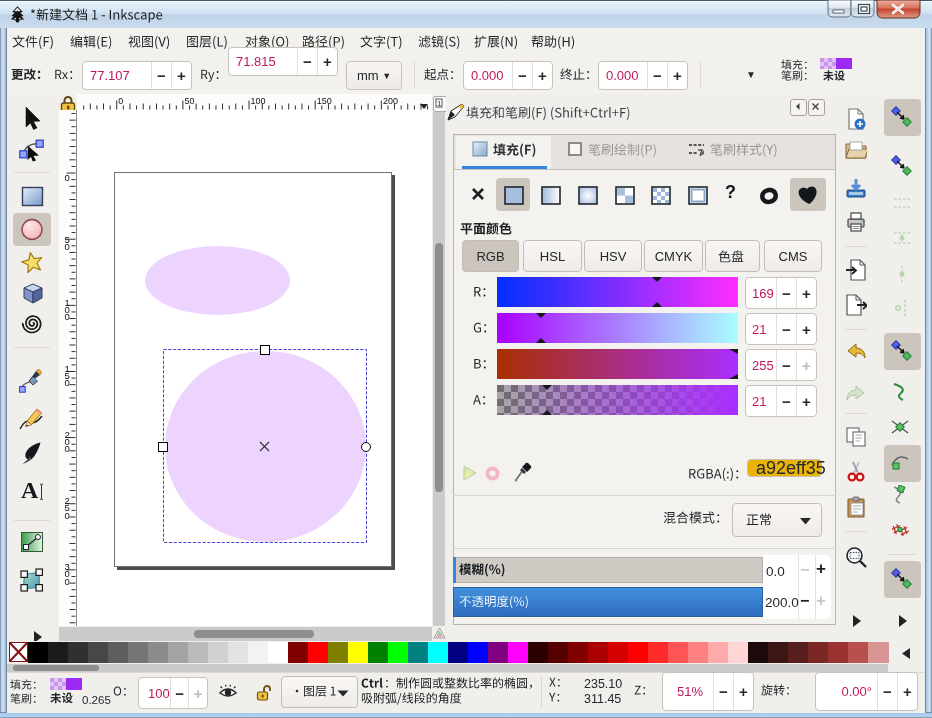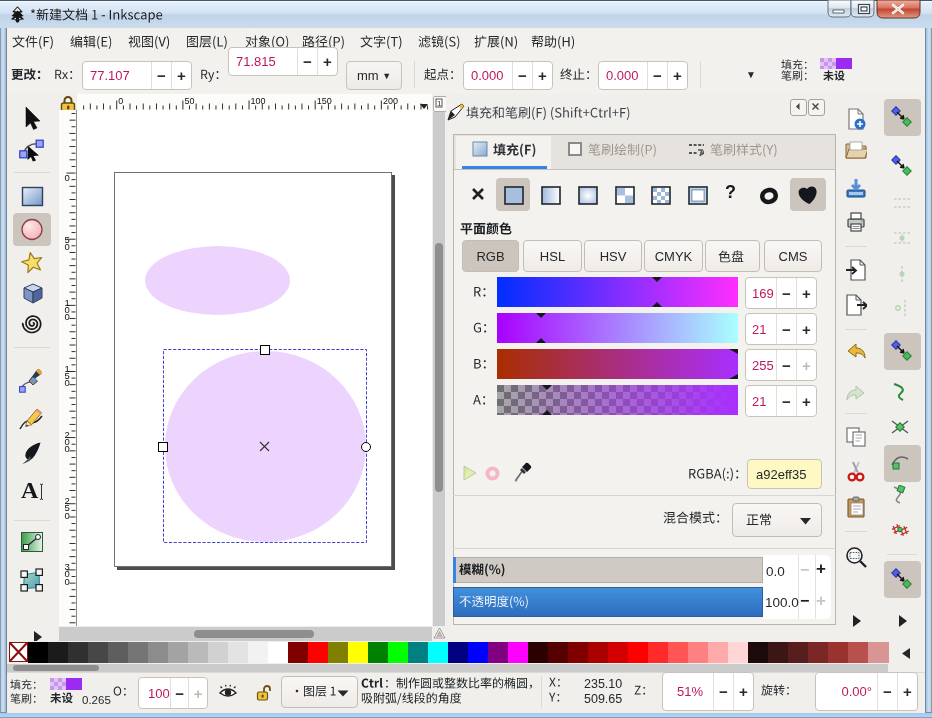--- a/index.html
+++ b/index.html
@@ -685,21 +685,21 @@
 <path d="M3 19 L10 9" stroke="#666" stroke-width="1.6"></path>
       <path d="M9 7 L13 11 L11 13 L7 9 Z" fill="#333"></path>
 <path d="M12 3 Q13 1 15 2 L18 5 Q19 7 17 8 L14 11 L9 6 Z" fill="#14181c"></path>
       <path d="M2 18 Q1 20 2.5 20.5 Q4 21 4.5 19.5" fill="#888"></path>
     </svg>
 <div style="position:absolute;left:688.0px;top:467.0px;line-height:0">
       <svg width="60" height="15" viewBox="0 0 60 15">
         <path d="M2.5 6.4V2.9H4.1C5.6 2.9 6.4 3.3 6.4 4.6C6.4 5.8 5.6 6.4 4.1 6.4ZM6.5 11.4H7.9L5.5 7.3C6.8 7 7.6 6.1 7.6 4.6C7.6 2.6 6.2 1.9 4.3 1.9H1.3V11.4H2.5V7.4H4.2Z M13.3 11.6C14.6 11.6 15.6 11.1 16.2 10.5V6.5H13.1V7.5H15.1V10C14.8 10.3 14.1 10.6 13.4 10.6C11.4 10.6 10.2 9 10.2 6.6C10.2 4.3 11.5 2.8 13.4 2.8C14.4 2.8 15 3.2 15.5 3.7L16.1 2.9C15.6 2.3 14.7 1.7 13.4 1.7C10.9 1.7 9 3.6 9 6.7C9 9.8 10.8 11.6 13.3 11.6Z M18.5 11.4H21.6C23.7 11.4 25.2 10.5 25.2 8.6C25.2 7.3 24.4 6.6 23.2 6.4V6.3C24.1 6 24.6 5.2 24.6 4.2C24.6 2.6 23.3 1.9 21.3 1.9H18.5ZM19.7 6V2.9H21.2C22.7 2.9 23.4 3.3 23.4 4.4C23.4 5.4 22.8 6 21.1 6ZM19.7 10.5V6.9H21.4C23.1 6.9 24 7.4 24 8.6C24 9.9 23 10.5 21.4 10.5Z M25.8 11.4H27L27.9 8.5H31.4L32.3 11.4H33.6L30.4 1.9H29ZM28.2 7.6 28.7 6.1C29 5 29.4 4 29.7 2.9H29.7C30 4 30.3 5 30.7 6.1L31.1 7.6Z M36.8 14 37.5 13.7C36.4 11.8 35.8 9.6 35.8 7.4C35.8 5.2 36.4 3 37.5 1.1L36.8 0.8C35.6 2.8 34.9 4.8 34.9 7.4C34.9 10 35.6 12.1 36.8 14Z M39.9 6.4C40.3 6.4 40.7 6 40.7 5.5C40.7 4.9 40.3 4.5 39.9 4.5C39.4 4.5 39 4.9 39 5.5C39 6 39.4 6.4 39.9 6.4ZM39.9 11.6C40.3 11.6 40.7 11.2 40.7 10.7C40.7 10.2 40.3 9.8 39.9 9.8C39.4 9.8 39 10.2 39 10.7C39 11.2 39.4 11.6 39.9 11.6Z M43 14C44.1 12.1 44.9 10 44.9 7.4C44.9 4.8 44.1 2.8 43 0.8L42.2 1.1C43.3 3 43.9 5.2 43.9 7.4C43.9 9.6 43.3 11.8 42.2 13.7Z M49.3 5.1C49.8 5.1 50.3 4.7 50.3 4.2C50.3 3.6 49.8 3.2 49.3 3.2C48.8 3.2 48.3 3.6 48.3 4.2C48.3 4.7 48.8 5.1 49.3 5.1ZM49.3 11.5C49.8 11.5 50.3 11.1 50.3 10.5C50.3 9.9 49.8 9.5 49.3 9.5C48.8 9.5 48.3 9.9 48.3 10.5C48.3 11.1 48.8 11.5 49.3 11.5Z" fill="#24282b"></path>
       </svg>
     </div>
-<div style="position:absolute;left:747px;top:459px;width:75px;height:30px;background:#fef9c3;border:1px solid #c8c2bb;border-radius:4px;box-sizing:border-box;display:flex;align-items:center;padding-left:8px;font-size:13px;color:#24282b">a92eff35</div>
+<div style="position:absolute;left:747px;top:459px;width:75px;height:18px;background:#eab308;border:1px solid #c8c2bb;border-radius:4px;box-sizing:border-box;display:flex;align-items:center;padding-left:8px;font-size:18px;color:#24282b">a92eff35</div>
 <div style="position:absolute;left:453.0px;top:495.0px;width:383.0px;height:1.0px;background:#d8d4cf;"></div>
 <div style="position:absolute;left:663.0px;top:511.0px;line-height:0">
       <svg width="66" height="15" viewBox="0 0 66 15">
         <path d="M5.5 3.8H10.4V5H5.5ZM5.5 1.9H10.4V3.1H5.5ZM4.6 1.1V5.9H11.4V1.1ZM1.2 1.4C1.9 1.8 3 2.5 3.5 2.9L4.1 2.1C3.6 1.7 2.5 1.1 1.8 0.7ZM0.6 5C1.3 5.4 2.4 6 2.9 6.4L3.4 5.6C2.9 5.3 1.9 4.7 1.1 4.3ZM0.9 11.6 1.7 12.3C2.5 11.1 3.4 9.5 4.1 8.1L3.4 7.5C2.6 8.9 1.6 10.6 0.9 11.6ZM4.5 12.5C4.8 12.4 5.2 12.2 8 11.5C8 11.3 7.9 11 7.9 10.7L5.6 11.2V8.9H7.9V8H5.6V6.4H4.7V10.8C4.7 11.3 4.4 11.5 4.2 11.5C4.3 11.8 4.5 12.2 4.5 12.5ZM8.4 6.5V11C8.4 12 8.7 12.3 9.7 12.3C9.9 12.3 11.1 12.3 11.3 12.3C12.2 12.3 12.4 11.8 12.5 10.2C12.3 10.2 11.9 10 11.7 9.8C11.7 11.2 11.6 11.4 11.2 11.4C11 11.4 10 11.4 9.8 11.4C9.4 11.4 9.3 11.3 9.3 10.9V9.4C10.4 9 11.5 8.5 12.3 8L11.7 7.2C11.1 7.7 10.2 8.2 9.3 8.6V6.5Z M19.7 0.5C18.4 2.5 16 4.2 13.5 5.2C13.8 5.4 14.1 5.8 14.2 6.1C14.9 5.8 15.6 5.4 16.2 5V5.7H22.8V4.8C23.5 5.2 24.2 5.6 24.9 6C25.1 5.6 25.4 5.3 25.6 5.1C23.5 4.2 21.7 3.1 20.2 1.5L20.6 0.9ZM16.6 4.8C17.7 4 18.7 3.2 19.6 2.2C20.6 3.2 21.6 4.1 22.7 4.8ZM15.5 7.2V12.5H16.5V11.7H22.6V12.4H23.6V7.2ZM16.5 10.8V8.1H22.6V10.8Z M32.1 6H36.7V7H32.1ZM32.1 4.4H36.7V5.3H32.1ZM35.5 0.5V1.6H33.5V0.5H32.6V1.6H30.7V2.4H32.6V3.4H33.5V2.4H35.5V3.4H36.5V2.4H38.3V1.6H36.5V0.5ZM31.2 3.7V7.7H33.9C33.8 8.1 33.8 8.4 33.7 8.8H30.4V9.6H33.4C32.9 10.6 32 11.3 30.1 11.7C30.2 11.9 30.5 12.3 30.6 12.5C32.8 11.9 33.9 11 34.4 9.6C35.1 11 36.3 12 38 12.5C38.1 12.2 38.4 11.9 38.6 11.7C37.1 11.4 36 10.6 35.3 9.6H38.3V8.8H34.7C34.7 8.4 34.8 8.1 34.8 7.7H37.6V3.7ZM28.3 0.5V3H26.6V3.9H28.3V4C27.9 5.7 27.2 7.8 26.4 8.9C26.6 9.1 26.8 9.5 26.9 9.8C27.4 9.1 27.9 7.9 28.3 6.6V12.5H29.2V5.8C29.6 6.5 30 7.3 30.1 7.7L30.8 7C30.5 6.6 29.5 5 29.2 4.5V3.9H30.6V3H29.2V0.5Z M48.2 1.2C48.9 1.6 49.7 2.3 50.1 2.8L50.8 2.2C50.4 1.7 49.5 1.1 48.9 0.6ZM46.3 0.6C46.3 1.4 46.4 2.2 46.4 3H39.7V3.9H46.5C46.8 8.7 47.9 12.5 50 12.5C51 12.5 51.4 11.8 51.6 9.6C51.3 9.5 50.9 9.2 50.7 9C50.6 10.8 50.5 11.5 50.1 11.5C48.8 11.5 47.8 8.3 47.5 3.9H51.3V3H47.4C47.4 2.2 47.4 1.4 47.4 0.6ZM39.8 11.1 40.1 12.1C41.7 11.7 44.1 11.2 46.3 10.7L46.3 9.8L43.5 10.4V6.8H45.9V5.8H40.2V6.8H42.5V10.6Z M55.2 5.1C55.8 5.1 56.2 4.7 56.2 4.2C56.2 3.6 55.8 3.2 55.2 3.2C54.7 3.2 54.3 3.6 54.3 4.2C54.3 4.7 54.7 5.1 55.2 5.1ZM55.2 11.5C55.8 11.5 56.2 11.1 56.2 10.5C56.2 9.9 55.8 9.5 55.2 9.5C54.7 9.5 54.3 9.9 54.3 10.5C54.3 11.1 54.7 11.5 55.2 11.5Z" fill="#24282b"></path>
       </svg>
     </div>
 <div style="position:absolute;left:732px;top:503px;width:90px;height:34px;background:linear-gradient(#f9f7f5,#efebe7);border:1px solid #c4bdb6;border-radius:4px;box-sizing:border-box"></div>
 <div style="position:absolute;left:746.0px;top:513.0px;line-height:0">
       <svg width="27" height="15" viewBox="0 0 27 15">
         <path d="M2.4 4.8V10.9H0.7V11.9H12.3V10.9H7.3V6.9H11.4V5.9H7.3V2.4H11.9V1.5H1.2V2.4H6.3V10.9H3.4V4.8Z M17.1 5.1H22V6.3H17.1ZM15 8.2V11.9H16V9H19.2V12.5H20.2V9H23.2V10.9C23.2 11 23.1 11.1 22.9 11.1C22.7 11.1 22 11.1 21.3 11.1C21.4 11.3 21.5 11.7 21.6 11.9C22.6 11.9 23.3 11.9 23.7 11.8C24.1 11.7 24.2 11.4 24.2 10.9V8.2H20.2V7.1H23V4.3H16.1V7.1H19.2V8.2ZM15.2 1C15.6 1.4 16 2.1 16.2 2.5H14.1V5.3H15.1V3.4H24V5.3H25V2.5H20.1V0.5H19.1V2.5H16.4L17.2 2.2C16.9 1.7 16.5 1.1 16.1 0.6ZM22.9 0.6C22.7 1.1 22.2 1.8 21.8 2.2L22.6 2.5C23 2.1 23.5 1.5 23.9 1Z" fill="#24282b"></path>
@@ -721,21 +721,21 @@
     </div>
 <div style="position:absolute;left:766.0px;top:564.0px;font:normal 13.5px 'Liberation Sans',sans-serif;color:#24282b;white-space:nowrap;">0.0</div>
 <div style="position:absolute;left:800.0px;top:561.0px;font:bold 16.0px 'Liberation Sans',sans-serif;color:#ccc7c1;white-space:nowrap;">−</div>
 <div style="position:absolute;left:816.0px;top:559.0px;font:bold 17.0px 'Liberation Sans',sans-serif;color:#1c2023;white-space:nowrap;">+</div>
 <div style="position:absolute;left:453px;top:587px;width:310px;height:30px;background:linear-gradient(#4190dc,#2e6cbe);border:1px solid #2a5e9c;box-sizing:border-box"></div>
 <div style="position:absolute;left:459.0px;top:595.0px;line-height:0">
       <svg width="71" height="14" viewBox="0 0 71 14">
         <path d="M7 5C8.5 6 10.4 7.5 11.2 8.5L12 7.7C11.1 6.8 9.2 5.4 7.7 4.4ZM0.9 1.4V2.3H6.4C5.2 4.5 3 6.6 0.6 7.8C0.8 8 1 8.4 1.2 8.6C2.9 7.7 4.5 6.4 5.7 5V12H6.8V3.7C7.1 3.3 7.4 2.8 7.6 2.3H11.6V1.4Z M13.3 1.4C14 2 14.8 2.9 15.2 3.5L16 2.9C15.6 2.3 14.7 1.5 14 0.9ZM23.2 0.7C21.7 1 19 1.2 16.7 1.3C16.8 1.5 16.9 1.8 16.9 2C17.9 2 18.9 1.9 19.9 1.8V2.8H16.4V3.5H19.3C18.5 4.4 17.2 5.2 16 5.6C16.2 5.8 16.5 6.1 16.6 6.3C17.8 5.8 19 5 19.9 4V5.7H20.8V3.9C21.6 4.9 22.9 5.8 24 6.2C24.2 6 24.4 5.7 24.6 5.5C23.4 5.2 22.2 4.4 21.4 3.5H24.4V2.8H20.8V1.8C21.9 1.7 23 1.5 23.8 1.3ZM17.4 6V6.7H18.9C18.6 8 18.1 9 16.4 9.6C16.6 9.7 16.8 10.1 16.9 10.2C18.8 9.6 19.5 8.4 19.7 6.7H21.2C21.1 7.1 21 7.5 20.9 7.8H23.1C22.9 8.8 22.8 9.2 22.7 9.3C22.6 9.4 22.5 9.4 22.2 9.4C22 9.4 21.5 9.4 20.9 9.3C21 9.6 21.1 9.9 21.1 10.1C21.7 10.1 22.3 10.1 22.6 10.1C22.9 10.1 23.2 10 23.4 9.8C23.6 9.6 23.8 8.9 24 7.5C24 7.3 24 7.1 24 7.1H22L22.2 6ZM15.6 5.3H13.2V6.2H14.7V10C14.2 10.2 13.6 10.7 13.1 11.2L13.7 12C14.4 11.2 15.1 10.6 15.5 10.6C15.8 10.6 16.2 10.9 16.7 11.2C17.5 11.7 18.6 11.8 20 11.8C21.2 11.8 23.3 11.8 24.3 11.7C24.3 11.4 24.5 11 24.6 10.8C23.3 10.9 21.4 11 20 11C18.7 11 17.6 10.9 16.9 10.4C16.3 10.1 16 9.8 15.6 9.8Z M29.2 5.4V7.8H26.9V5.4ZM29.2 4.5H26.9V2.1H29.2ZM26 1.3V9.9H26.9V8.7H30.1V1.3ZM35.7 1.9V4.1H32.2V1.9ZM31.3 1V5.5C31.3 7.4 31.1 9.8 28.9 11.4C29.1 11.6 29.5 11.9 29.6 12.1C31.1 11 31.7 9.5 32 8H35.7V10.8C35.7 11 35.6 11.1 35.4 11.1C35.1 11.1 34.4 11.1 33.5 11.1C33.7 11.3 33.9 11.7 33.9 12C35 12 35.6 11.9 36.1 11.8C36.5 11.7 36.6 11.3 36.6 10.8V1ZM35.7 4.9V7.1H32.1C32.2 6.6 32.2 6 32.2 5.5V4.9Z M42.3 2.9V4H40.3V4.8H42.3V6.9H47.2V4.8H49.2V4H47.2V2.9H46.3V4H43.2V2.9ZM46.3 4.8V6.1H43.2V4.8ZM47 8.5C46.4 9.1 45.6 9.6 44.7 10C43.9 9.6 43.1 9.1 42.6 8.5ZM40.5 7.7V8.5H42.1L41.7 8.6C42.2 9.3 42.9 9.9 43.7 10.4C42.5 10.8 41.2 11 39.9 11.1C40 11.3 40.2 11.7 40.3 11.9C41.8 11.8 43.4 11.4 44.7 10.9C45.9 11.5 47.4 11.8 49 12C49.1 11.8 49.3 11.4 49.5 11.2C48.1 11.1 46.9 10.8 45.8 10.4C46.9 9.8 47.8 9 48.3 8L47.8 7.7L47.6 7.7ZM43.4 0.7C43.6 1 43.8 1.4 43.9 1.7H39.1V5.1C39.1 7 39 9.7 38 11.6C38.2 11.7 38.6 11.8 38.8 12C39.9 10 40 7.1 40 5.1V2.6H49.4V1.7H45C44.8 1.3 44.6 0.8 44.4 0.4Z M53 13.4 53.7 13.1C52.6 11.4 52.1 9.2 52.1 7.1C52.1 5 52.6 2.9 53.7 1.1L53 0.8C51.8 2.7 51.1 4.7 51.1 7.1C51.1 9.6 51.8 11.6 53 13.4Z M56.8 7.4C58.1 7.4 58.9 6.4 58.9 4.5C58.9 2.7 58.1 1.7 56.8 1.7C55.5 1.7 54.7 2.7 54.7 4.5C54.7 6.4 55.5 7.4 56.8 7.4ZM56.8 6.8C56.1 6.8 55.6 6 55.6 4.5C55.6 3.1 56.1 2.4 56.8 2.4C57.5 2.4 58 3.1 58 4.5C58 6 57.5 6.8 56.8 6.8ZM57.1 11.2H57.8L62.9 1.7H62.1ZM63.2 11.2C64.4 11.2 65.2 10.1 65.2 8.3C65.2 6.4 64.4 5.4 63.2 5.4C61.9 5.4 61.1 6.4 61.1 8.3C61.1 10.1 61.9 11.2 63.2 11.2ZM63.2 10.5C62.5 10.5 62 9.7 62 8.3C62 6.8 62.5 6.1 63.2 6.1C63.9 6.1 64.4 6.8 64.4 8.3C64.4 9.7 63.9 10.5 63.2 10.5Z M67 13.4C68.1 11.6 68.8 9.6 68.8 7.1C68.8 4.7 68.1 2.7 67 0.8L66.3 1.1C67.3 2.9 67.9 5 67.9 7.1C67.9 9.2 67.3 11.4 66.3 13.1Z" fill="#f4f8fc"></path>
       </svg>
     </div>
-<div style="position:absolute;left:765.0px;top:595.0px;font:normal 13.5px 'Liberation Sans',sans-serif;color:#24282b;white-space:nowrap;">100.0</div>
+<div style="position:absolute;left:765.0px;top:595.0px;font:normal 13.5px 'Liberation Sans',sans-serif;color:#24282b;white-space:nowrap;">200.0</div>
 <div style="position:absolute;left:800.0px;top:592.0px;font:bold 16.0px 'Liberation Sans',sans-serif;color:#1c2023;white-space:nowrap;">−</div>
 <div style="position:absolute;left:816.0px;top:591.0px;font:bold 17.0px 'Liberation Sans',sans-serif;color:#ccc7c1;white-space:nowrap;">+</div>
 <div style="position:absolute;left:840.0px;top:94.0px;width:85.0px;height:548.0px;background:#f1efec;"></div>
 <svg style="position:absolute;left:845.0px;top:108.0px" width="22" height="22" viewBox="0 0 22 22">
       <path d="M4 1 H13 L18 6 V21 H4 Z" fill="#fff" stroke="#777" stroke-width="1.2"></path>
       <path d="M13 1 L13 6 H18" fill="none" stroke="#777"></path>
       <circle cx="15" cy="16" r="5.5" fill="#2a70c8"></circle>
       <path d="M15 13 V19 M12 16 H18" stroke="#fff" stroke-width="1.6"></path>
     </svg>
 <svg style="position:absolute;left:845.0px;top:139.0px" width="22" height="22" viewBox="0 0 22 22">
@@ -1014,21 +1014,21 @@
       <svg width="20" height="14" viewBox="0 0 20 14">
         <path d="M0.2 10.6H1.4L2.6 8.2C2.9 7.7 3.1 7.3 3.3 6.8H3.4C3.7 7.3 3.9 7.7 4.2 8.2L5.5 10.6H6.7L4.1 6.1L6.5 1.8H5.3L4.2 4C3.9 4.4 3.8 4.8 3.5 5.3H3.5C3.2 4.8 3 4.4 2.8 4L1.6 1.8H0.4L2.8 6Z M9.9 4.7C10.4 4.7 10.8 4.4 10.8 3.8C10.8 3.3 10.4 2.9 9.9 2.9C9.4 2.9 9 3.3 9 3.8C9 4.4 9.4 4.7 9.9 4.7ZM9.9 10.6C10.4 10.6 10.8 10.2 10.8 9.7C10.8 9.2 10.4 8.8 9.9 8.8C9.4 8.8 9 9.2 9 9.7C9 10.2 9.4 10.6 9.9 10.6Z" fill="#24282b"></path>
       </svg>
     </div>
 <div style="position:absolute;left:584.0px;top:677.0px;font:normal 12.5px 'Liberation Sans',sans-serif;color:#24282b;white-space:nowrap;">235.10</div>
 <div style="position:absolute;left:549.0px;top:691.0px;line-height:0">
       <svg width="19" height="14" viewBox="0 0 19 14">
         <path d="M2.6 10.6H3.7V7.2L6.4 1.8H5.2L4.1 4.2C3.8 4.9 3.5 5.5 3.2 6.2H3.2C2.9 5.5 2.6 4.9 2.3 4.2L1.2 1.8H-0L2.6 7.2Z M9.4 4.7C9.9 4.7 10.3 4.4 10.3 3.8C10.3 3.3 9.9 2.9 9.4 2.9C8.9 2.9 8.5 3.3 8.5 3.8C8.5 4.4 8.9 4.7 9.4 4.7ZM9.4 10.6C9.9 10.6 10.3 10.2 10.3 9.7C10.3 9.2 9.9 8.8 9.4 8.8C8.9 8.8 8.5 9.2 8.5 9.7C8.5 10.2 8.9 10.6 9.4 10.6Z" fill="#24282b"></path>
       </svg>
     </div>
-<div style="position:absolute;left:584.0px;top:692.0px;font:normal 12.5px 'Liberation Sans',sans-serif;color:#24282b;white-space:nowrap;">509.65</div>
+<div style="position:absolute;left:584.0px;top:692.0px;font:normal 12.5px 'Liberation Sans',sans-serif;color:#24282b;white-space:nowrap;">311.45</div>
 <div style="position:absolute;left:634.0px;top:684.0px;line-height:0">
       <svg width="20" height="14" viewBox="0 0 20 14">
         <path d="M0.6 10.6H6.7V9.6H2L6.6 2.4V1.8H1V2.7H5.2L0.6 9.9Z M10.2 4.7C10.7 4.7 11.1 4.4 11.1 3.8C11.1 3.3 10.7 2.9 10.2 2.9C9.8 2.9 9.3 3.3 9.3 3.8C9.3 4.4 9.8 4.7 10.2 4.7ZM10.2 10.6C10.7 10.6 11.1 10.2 11.1 9.7C11.1 9.2 10.7 8.8 10.2 8.8C9.8 8.8 9.3 9.2 9.3 9.7C9.3 10.2 9.8 10.6 10.2 10.6Z" fill="#24282b"></path>
       </svg>
     </div>
 <div class="sb" style="left:662.0px;top:672.0px;width:90.0px;height:37.0px">
       <div class="v" style="padding-left:14px;font-size:13.0px;">51%</div>
       <div class="b">−</div>
       <div class="b">+</div>
     </div>

